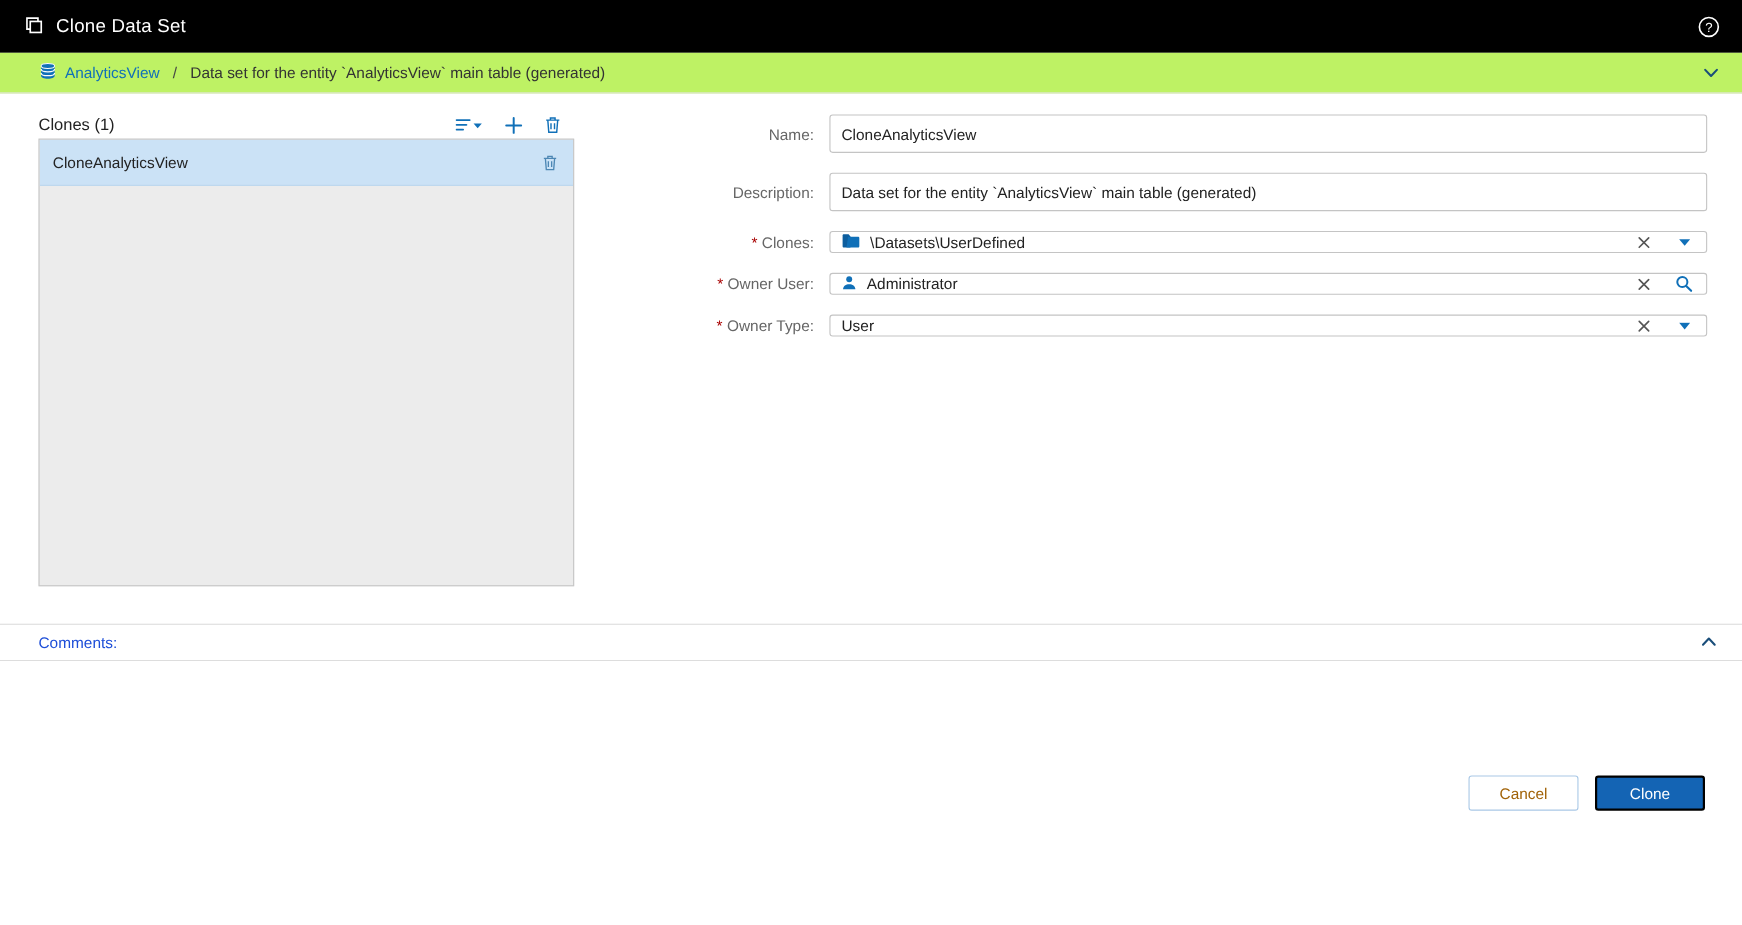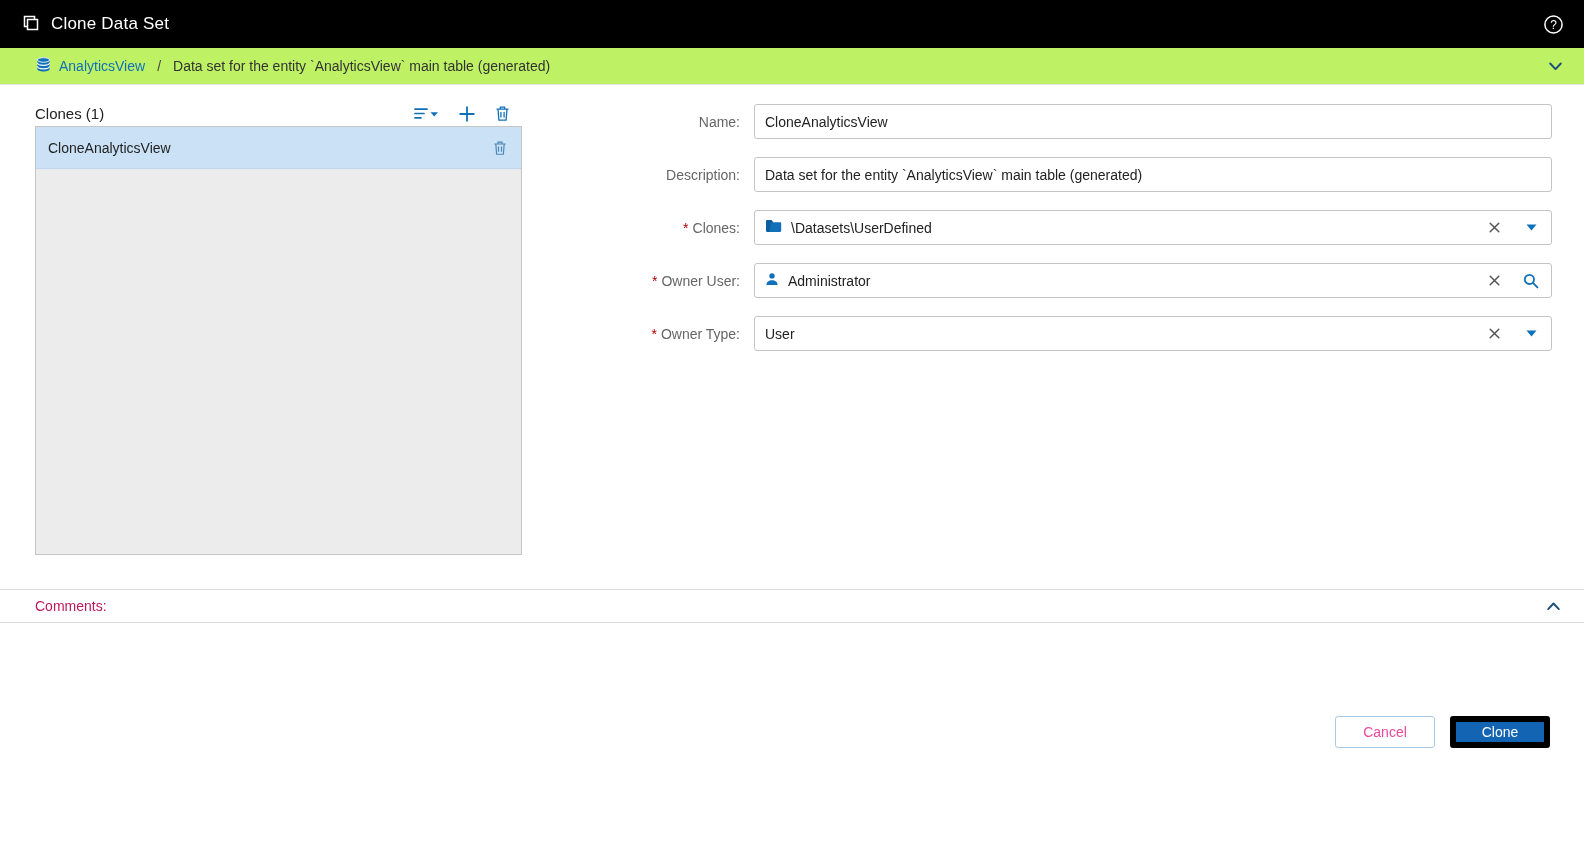--- a/index.html
+++ b/index.html
@@ -62,46 +62,46 @@
     white-space: nowrap;
   }
   .req { color: #a80000; margin-right: 4px; }
   .field-wrap { flex: 1 1 auto; }
   .text-input {
     width: 100%; height: 35px; border: 1px solid #c4c4c4; border-radius: 3px;
     padding: 0 10px; font-family: "Liberation Sans", sans-serif; font-size: 14px; color: #222;
     background: #fff; outline: none;
   }
   .lookup {
-    width: 100%; height: 35px; border: 1px solid #c4c4c4; border-radius: 3px;
+    width: 100%; height: 20px; border: 1px solid #c4c4c4; border-radius: 3px;
     background: #fff; display: flex; align-items: center; padding: 0 6px 0 10px; gap: 9px;
     cursor: pointer;
   }
   .lookup-value { flex: 1 1 auto; color: #222; }
   .mini-btn { width: 28px; height: 28px; display: flex; align-items: center; justify-content: center; cursor: pointer; }
 
   
   .comments-bar {
     flex: 0 0 34px; border-top: 1px solid #ddd; border-bottom: 1px solid #ddd;
     display: flex; align-items: center; justify-content: space-between;
-    padding: 0 22px 0 35px; color: #be185d;
+    padding: 0 22px 0 35px; color: #1d4ed8;
   }
   .comments-collapse { cursor: pointer; display: flex; align-items: center; }
 
   
   .footer {
     flex: 1 0 auto; display: flex; align-items: center; justify-content: flex-end;
     gap: 15px; padding: 0 34px; background: #fff;
   }
   .btn {
     min-width: 100px; height: 32px; border-radius: 3px; font-family: "Liberation Sans", sans-serif;
     font-size: 14px; cursor: pointer; padding: 0 18px;
   }
-  .btn-secondary { background: #fff; border: 1px solid #a9c8e6; color: #ec4899; }
-  .btn-primary { background: #1464b4; border: 6px solid #000000; color: #fff; }
+  .btn-secondary { background: #fff; border: 1px solid #a9c8e6; color: #a16207; }
+  .btn-primary { background: #1464b4; border: 2px solid #000000; color: #fff; }
 </style>
 </head>
 <body>
 
 <div class="app">
 
   <header class="titlebar">
     <div class="titlebar-left">
       <span>
         <svg width="18" height="18" viewBox="0 0 18 18">

